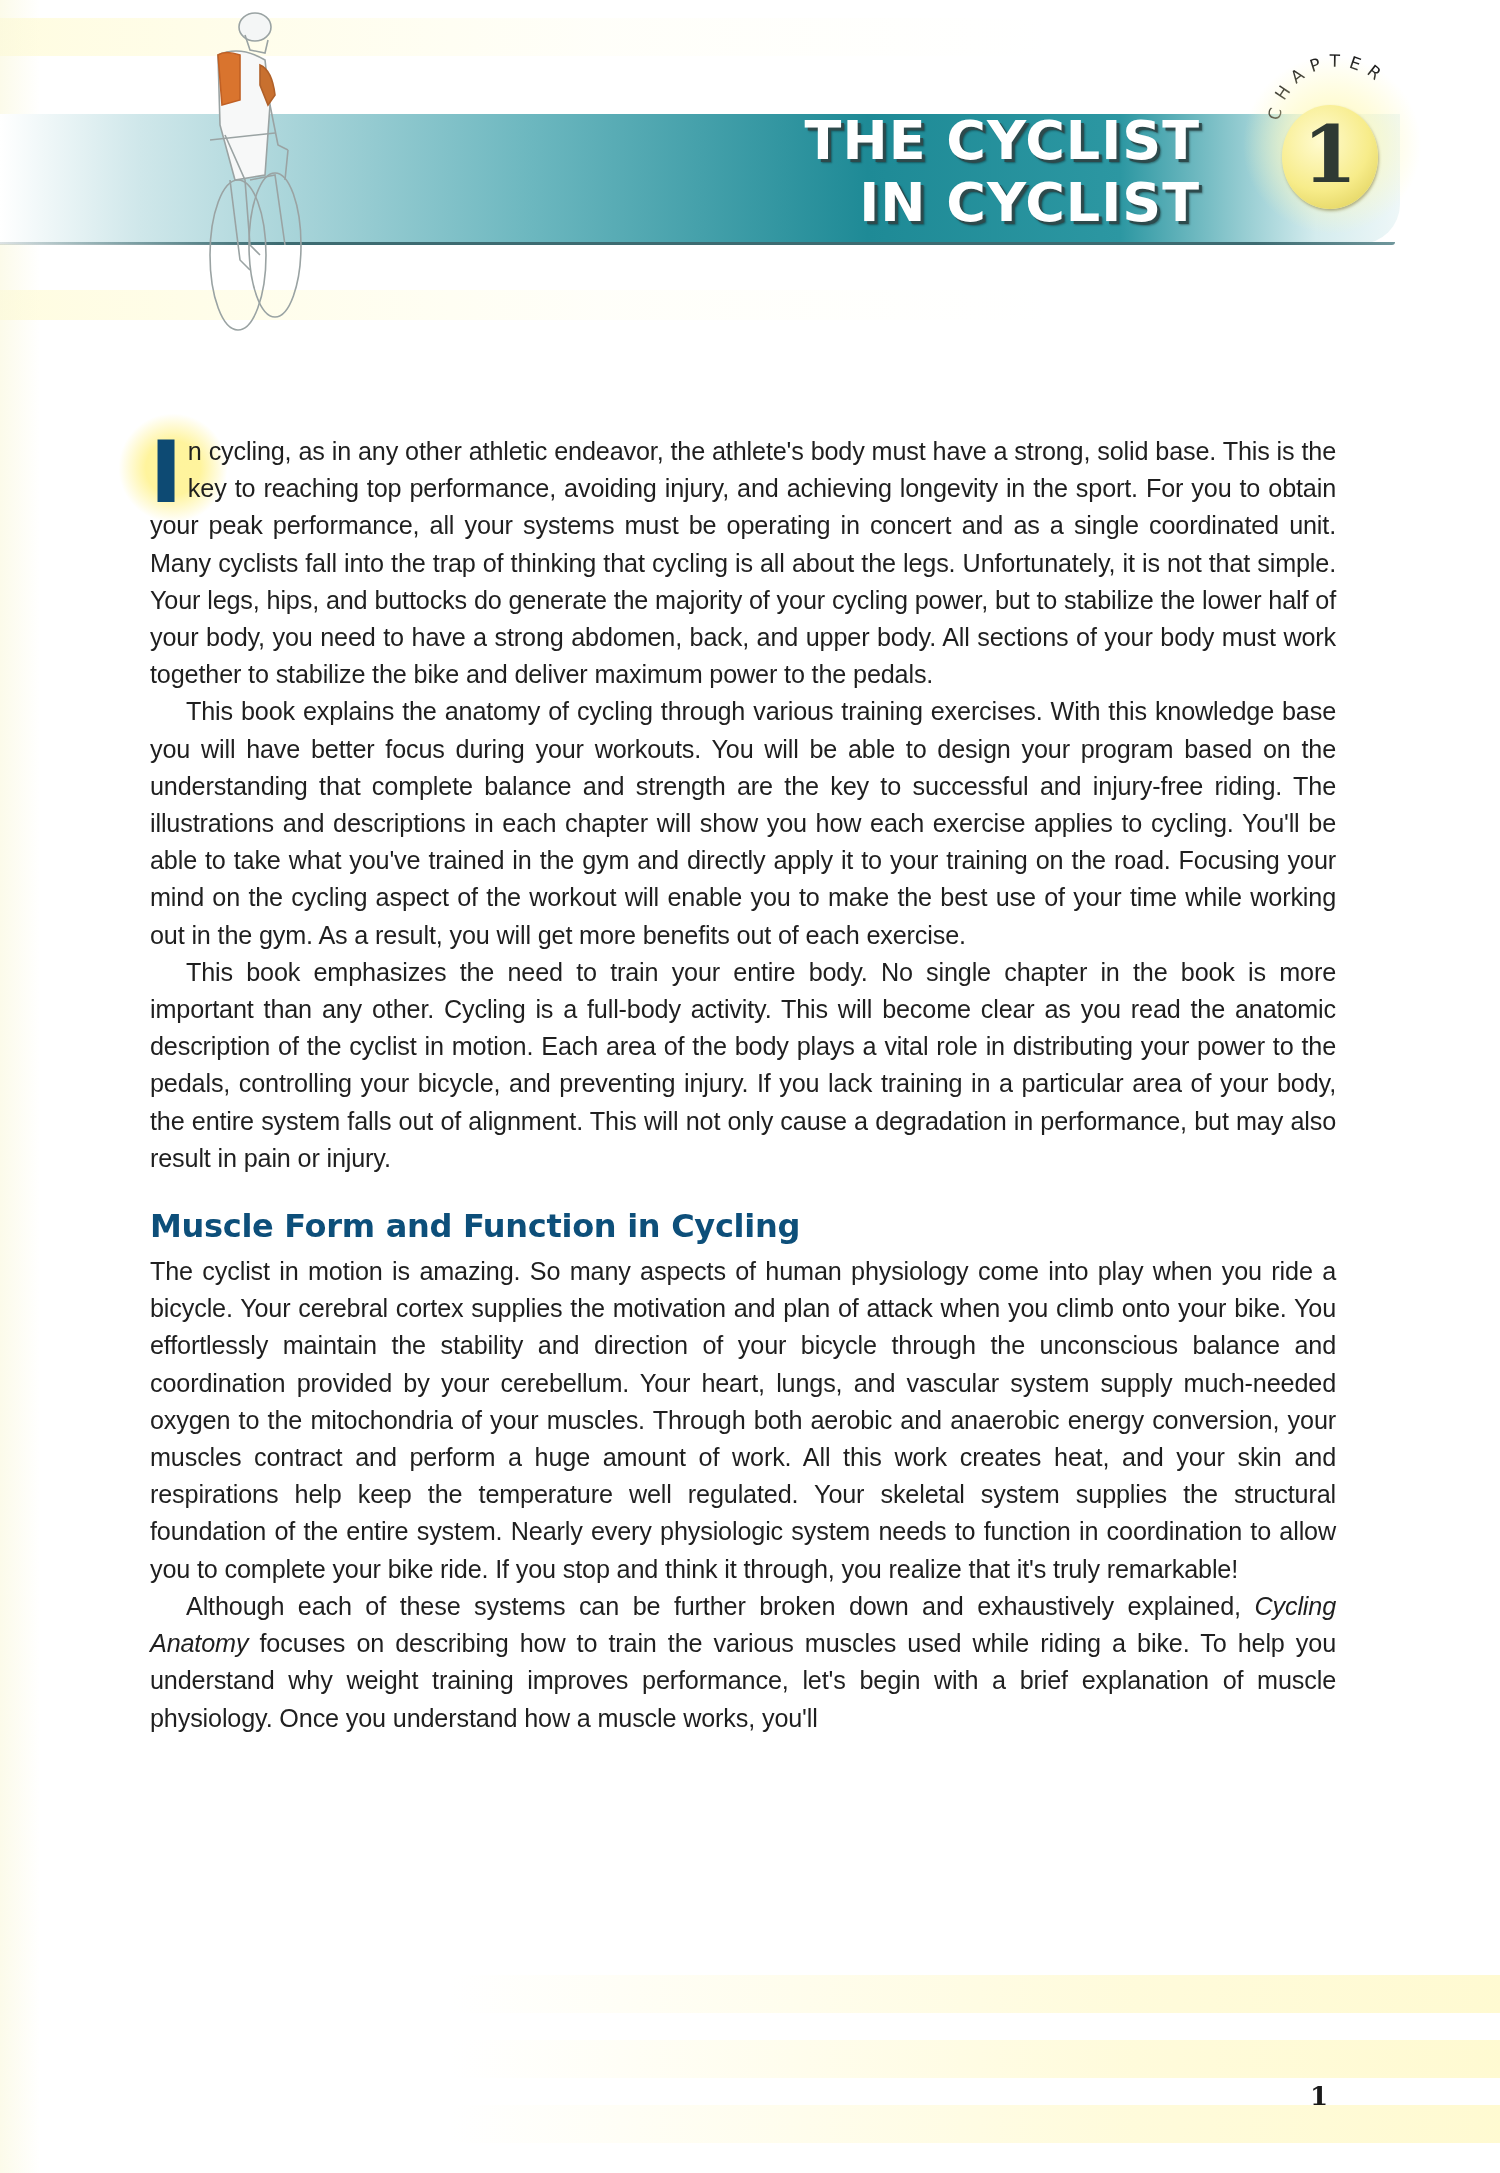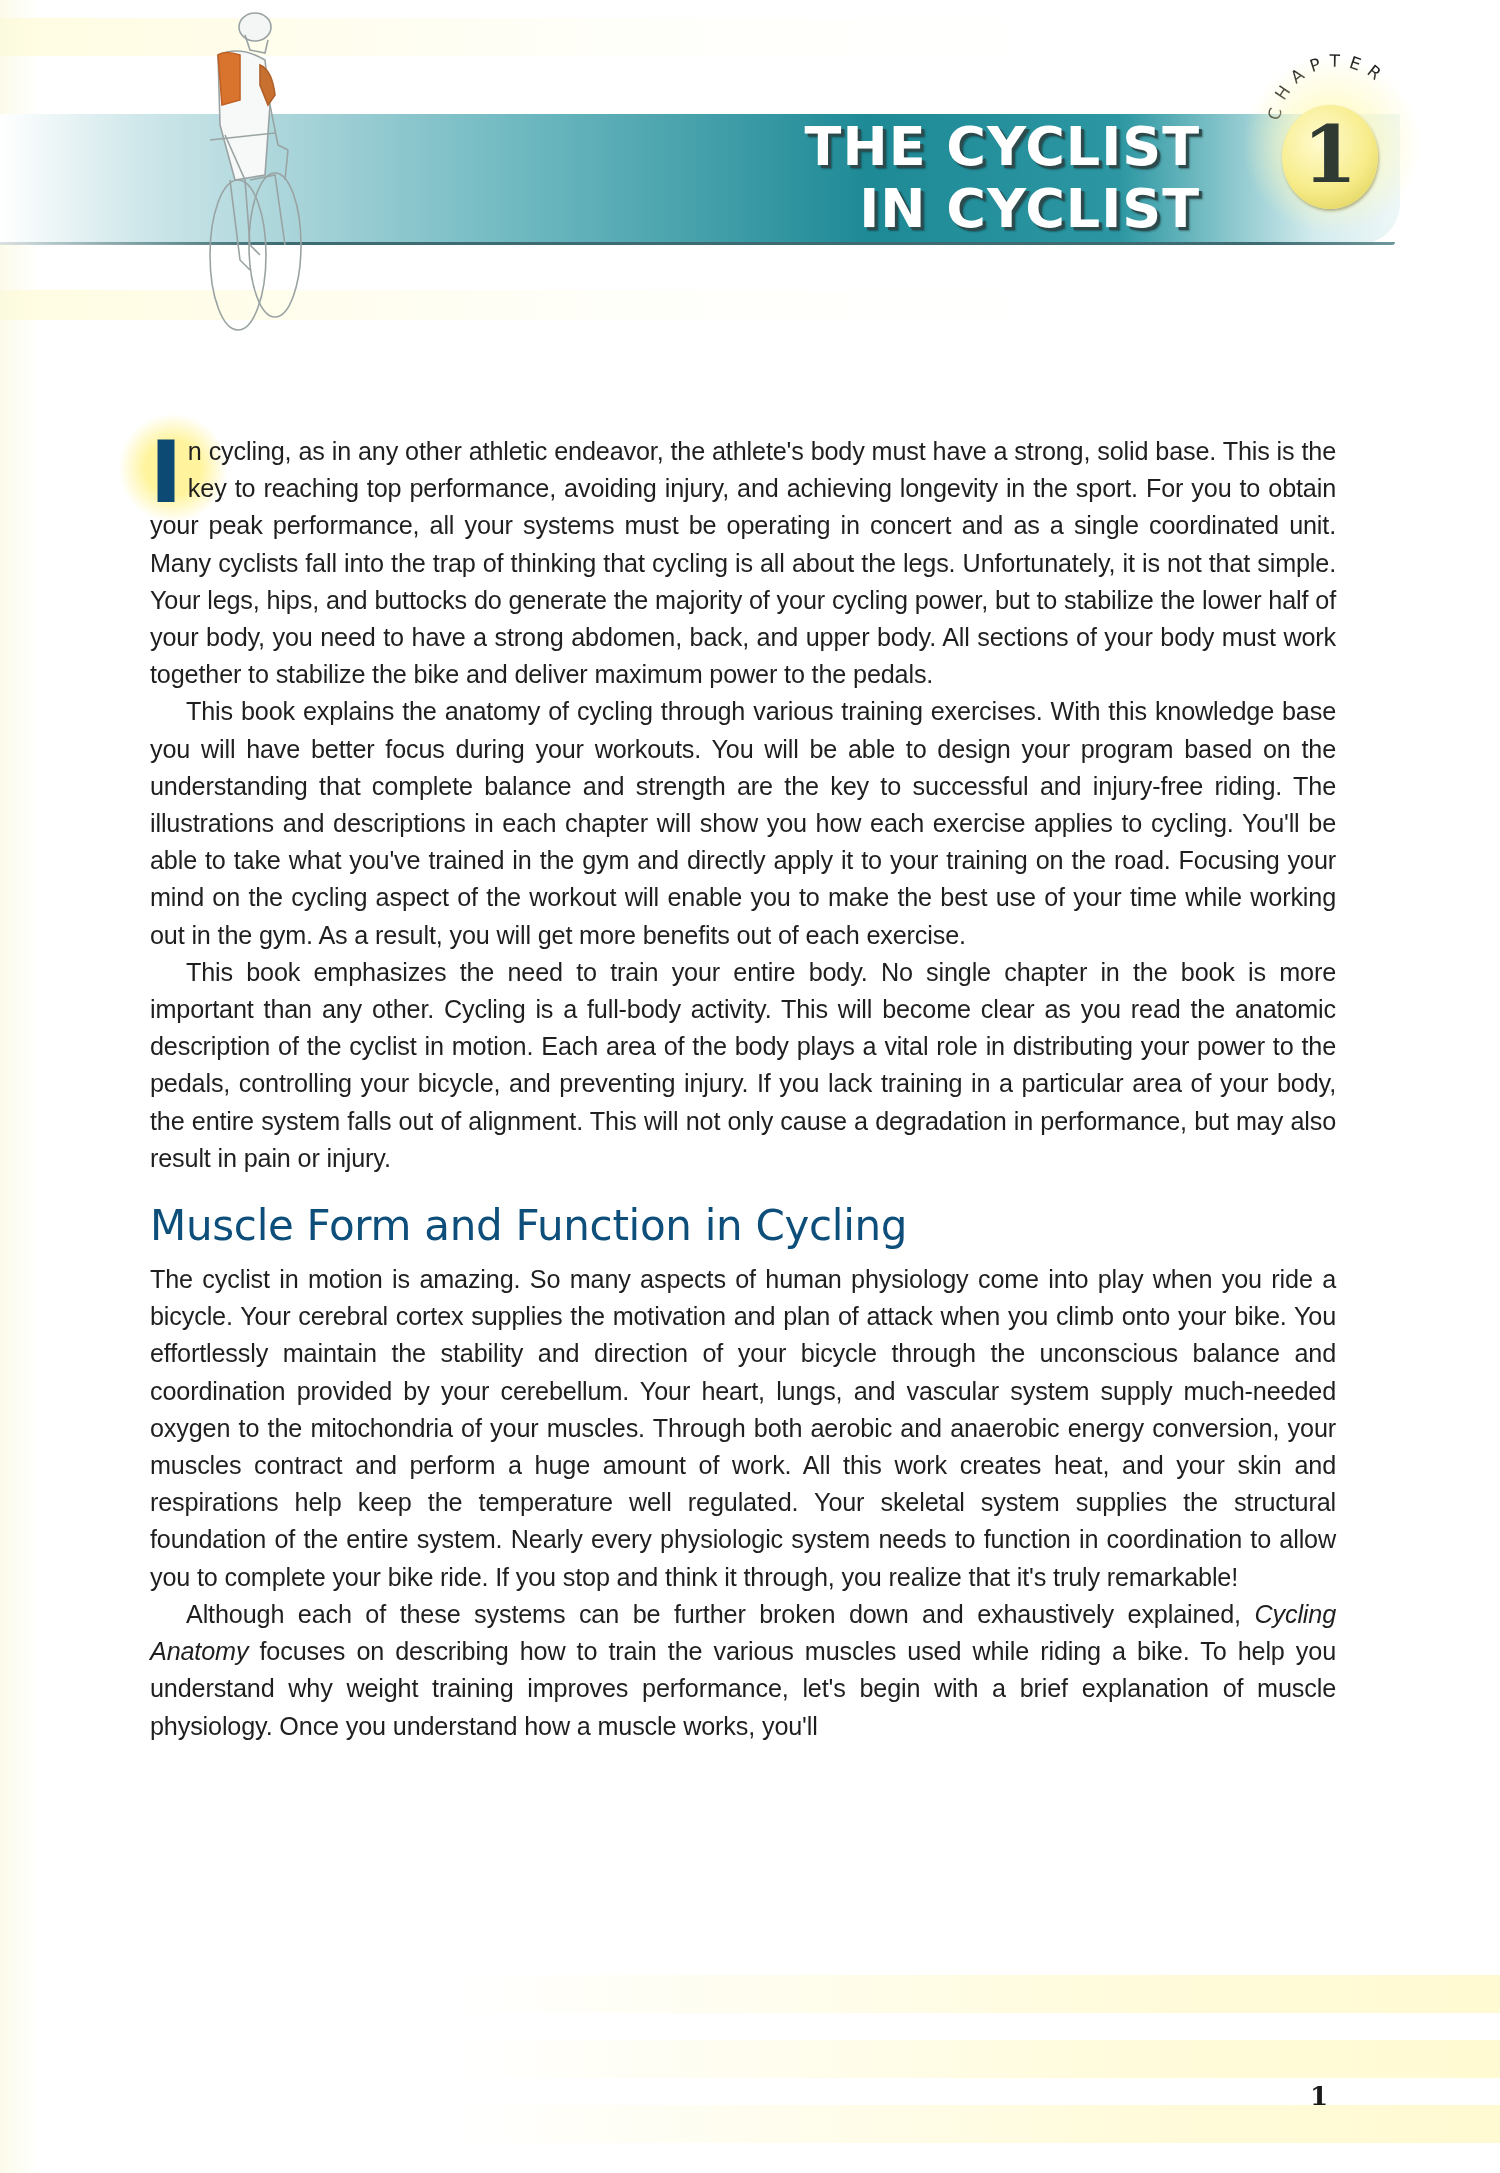--- a/index.html
+++ b/index.html
@@ -20,21 +20,21 @@
   .header { position: absolute; left: 0; top: 0; width: 1500px; height: 330px; }
   .band {
     position: absolute; left: 0; top: 114px; width: 1400px; height: 130px;
     background: linear-gradient(90deg, rgba(255,255,255,1) 0%, #cfe7ea 10%, #6cb7bf 38%, #1e8a96 62%, #2c97a2 80%, #d4ecee 94%, #eef7f8 100%);
     border-bottom-right-radius: 40px;
   }
   .band-line { position:absolute; left:0; top:242px; width:1395px; height:3px;
     background: linear-gradient(90deg, rgba(80,110,115,0.2), #3d6b71 20%, #3d6b71 90%, #70979c); border-bottom-right-radius: 30px; }
 
   .title {
-    position: absolute; right: 300px; top: 116px; text-align: right;
+    position: absolute; right: 300px; top: 110px; text-align: right;
     font-family: "DejaVu Sans", sans-serif; font-weight: bold;
     color: #ffffff; font-size: 54px; line-height: 62px; letter-spacing: 1px;
     text-shadow: 3px 3px 0 #2d4a4c, 4px 4px 2px rgba(0,0,0,0.35);
   }
   .title span { display: block; }
 
   .chapter-badge { position: absolute; left: 1282px; top: 95px; width: 100px; height: 110px; }
   .badge-glow { position:absolute; left:-40px; top:-40px; width:180px; height:180px; border-radius:50%;
     background: radial-gradient(circle, rgba(255,250,190,0.7) 30%, rgba(255,255,255,0) 70%); }
   .badge-circle { position:absolute; left:0; top:10px; width:96px; height:104px; border-radius:50%;
@@ -59,22 +59,22 @@
   .dropcap-glow { position:absolute; left:-32px; top:-20px; width:110px; height:110px; border-radius:50%;
     background: radial-gradient(circle, rgba(255,242,140,0.85) 35%, rgba(255,250,200,0.0) 70%); z-index:0; }
   .dropcap {
     float: left; font-family:"DejaVu Sans", sans-serif; font-weight: bold; color: #0d4a73;
     font-size: 86px; line-height: 66px; height: 68px; margin: 6px 6px 0 0; position: relative; z-index: 1;
     transform: scaleX(1.05);
   }
   .para .p-text { position: relative; z-index: 1; }
 
   .section-heading {
-    font-family: "DejaVu Sans", sans-serif; font-weight: normal; color: #0d4f7a;
-    font-size: 42px; line-height: 50px; margin: 24px 0 10px 0; letter-spacing: -0.3px;
+    font-family: "DejaVu Sans", sans-serif; font-weight: bold; color: #0d4f7a;
+    font-size: 32px; line-height: 50px; margin: 24px 0 2px 0; letter-spacing: -0.3px;
   }
   em.title-ref { font-style: italic; }
 
   .page-number { position:absolute; left:1310px; top:2081px; font-family:"DejaVu Serif", serif;
     font-weight:bold; font-size:26px; color:#1a1a1a; }
 </style>
 </head>
 <body>
 
 <div class="bg-streak" style="top:18px;"></div>

